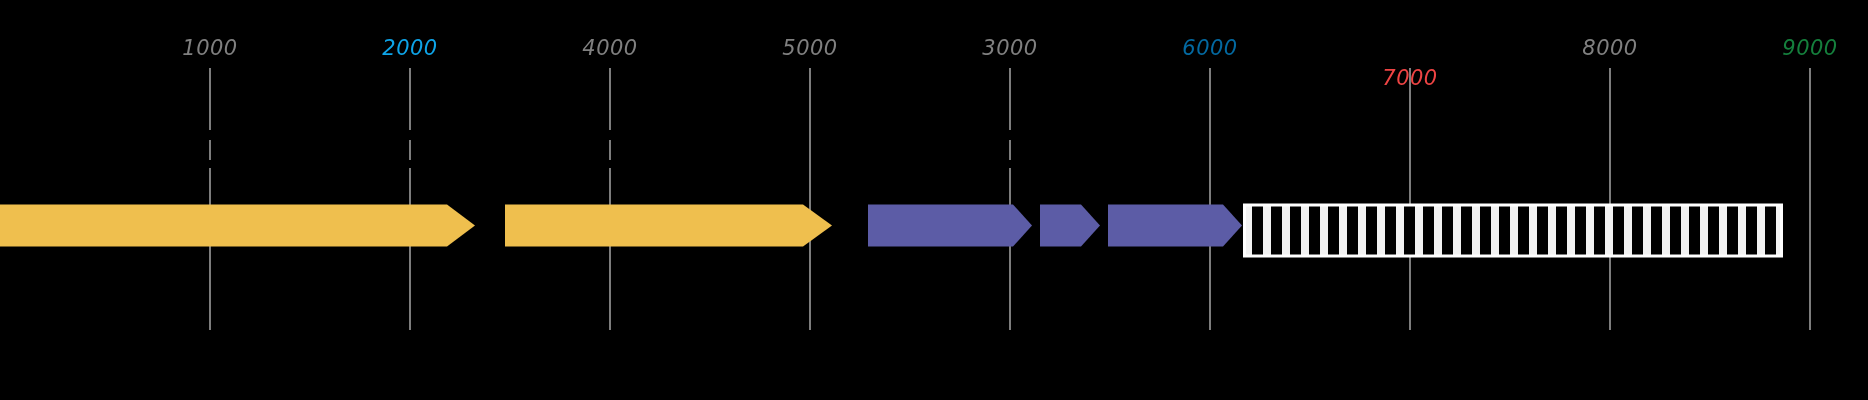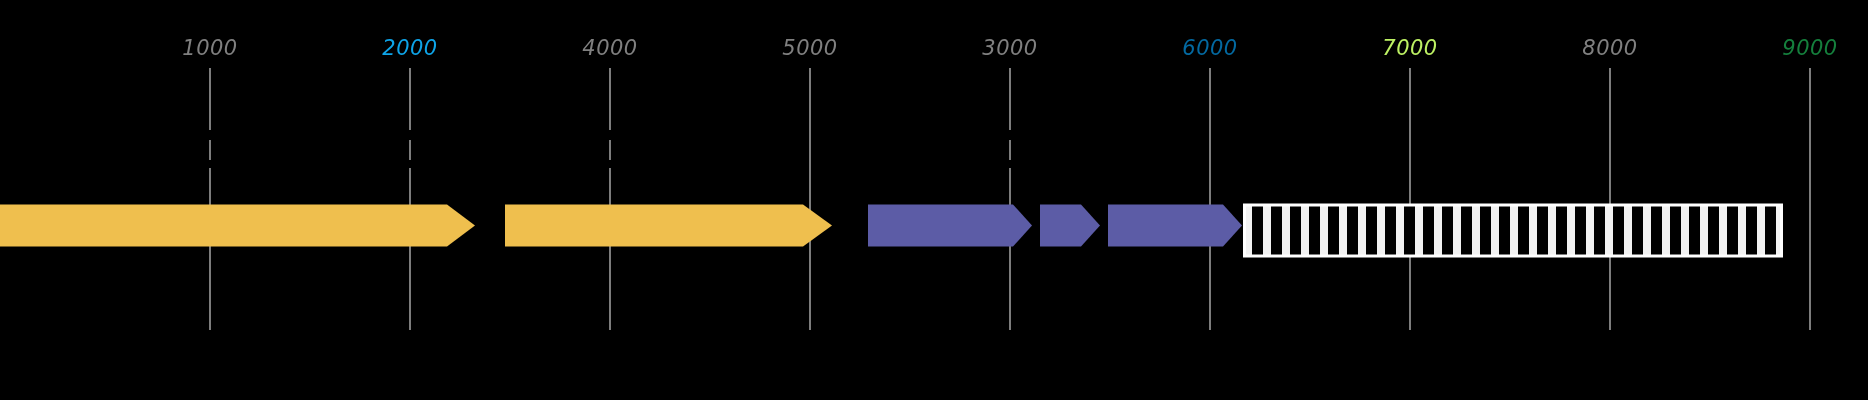--- a/index.html
+++ b/index.html
@@ -98,21 +98,21 @@
       </div>
       <div class="tick-group" style="left: 1010px;">
         <div class="tick-label" style="color: rgb(128, 128, 128);">3000</div>
         <div class="tick-line dashed"></div>
       </div>
       <div class="tick-group" style="left: 1210px;">
         <div class="tick-label" style="color: #0369a1;">6000</div>
         <div class="tick-line" style="background: rgb(125, 125, 125);"></div>
       </div>
       <div class="tick-group" style="left: 1410px;">
-        <div class="tick-label" style="color: #bef264;">7000</div>
+        <div class="tick-label" style="color: #ef4444; margin-top: 30px;">7000</div>
         <div class="tick-line" style="background: rgb(125, 125, 125);"></div>
       </div>
       <div class="tick-group" style="left: 1610px;">
         <div class="tick-label" style="color: rgb(128, 128, 128); text-align: center;">8000</div>
         <div class="tick-line" style="background: rgb(125, 125, 125);"></div>
       </div>
       <div class="tick-group" style="left: 1810px;">
         <div class="tick-label" style="color: #15803d;">9000</div>
         <div class="tick-line" style="background: rgb(125, 125, 125);"></div>
       </div>

